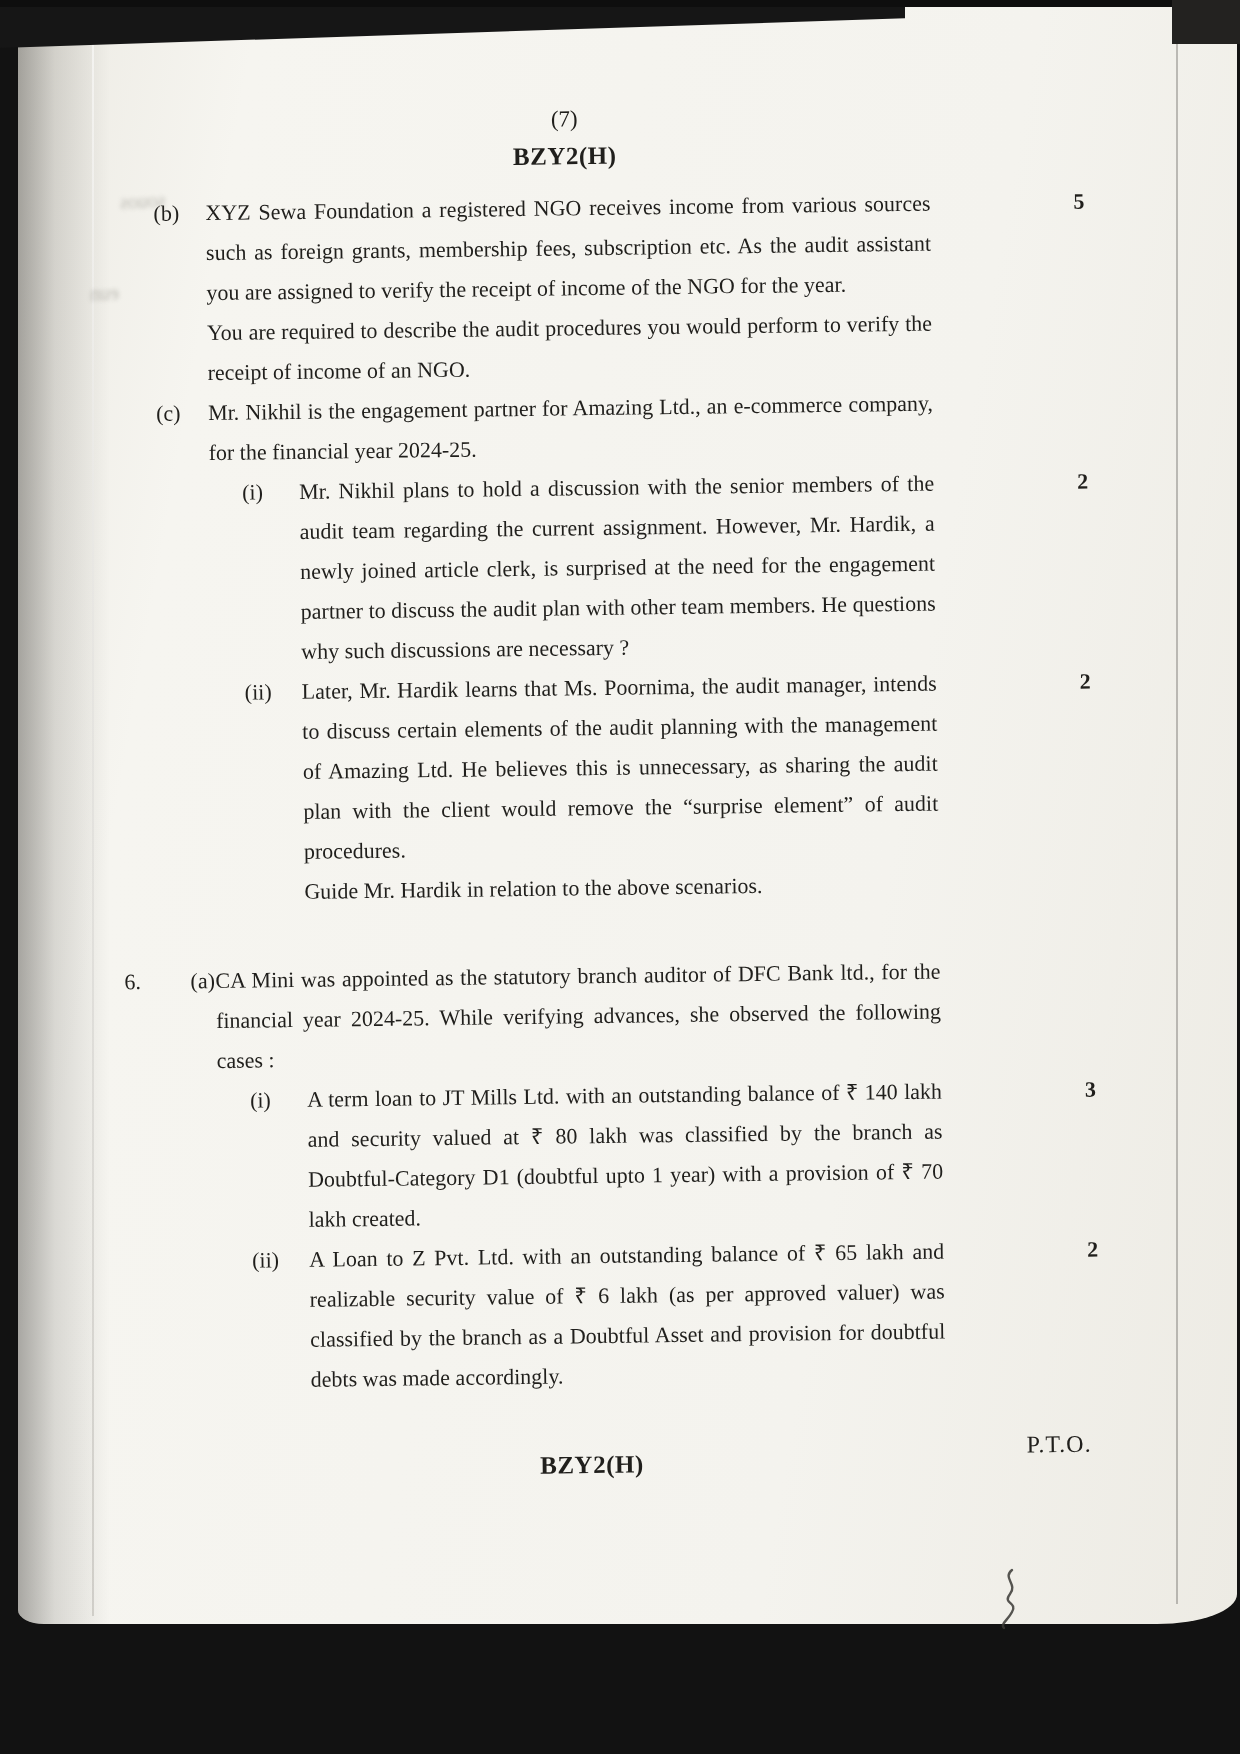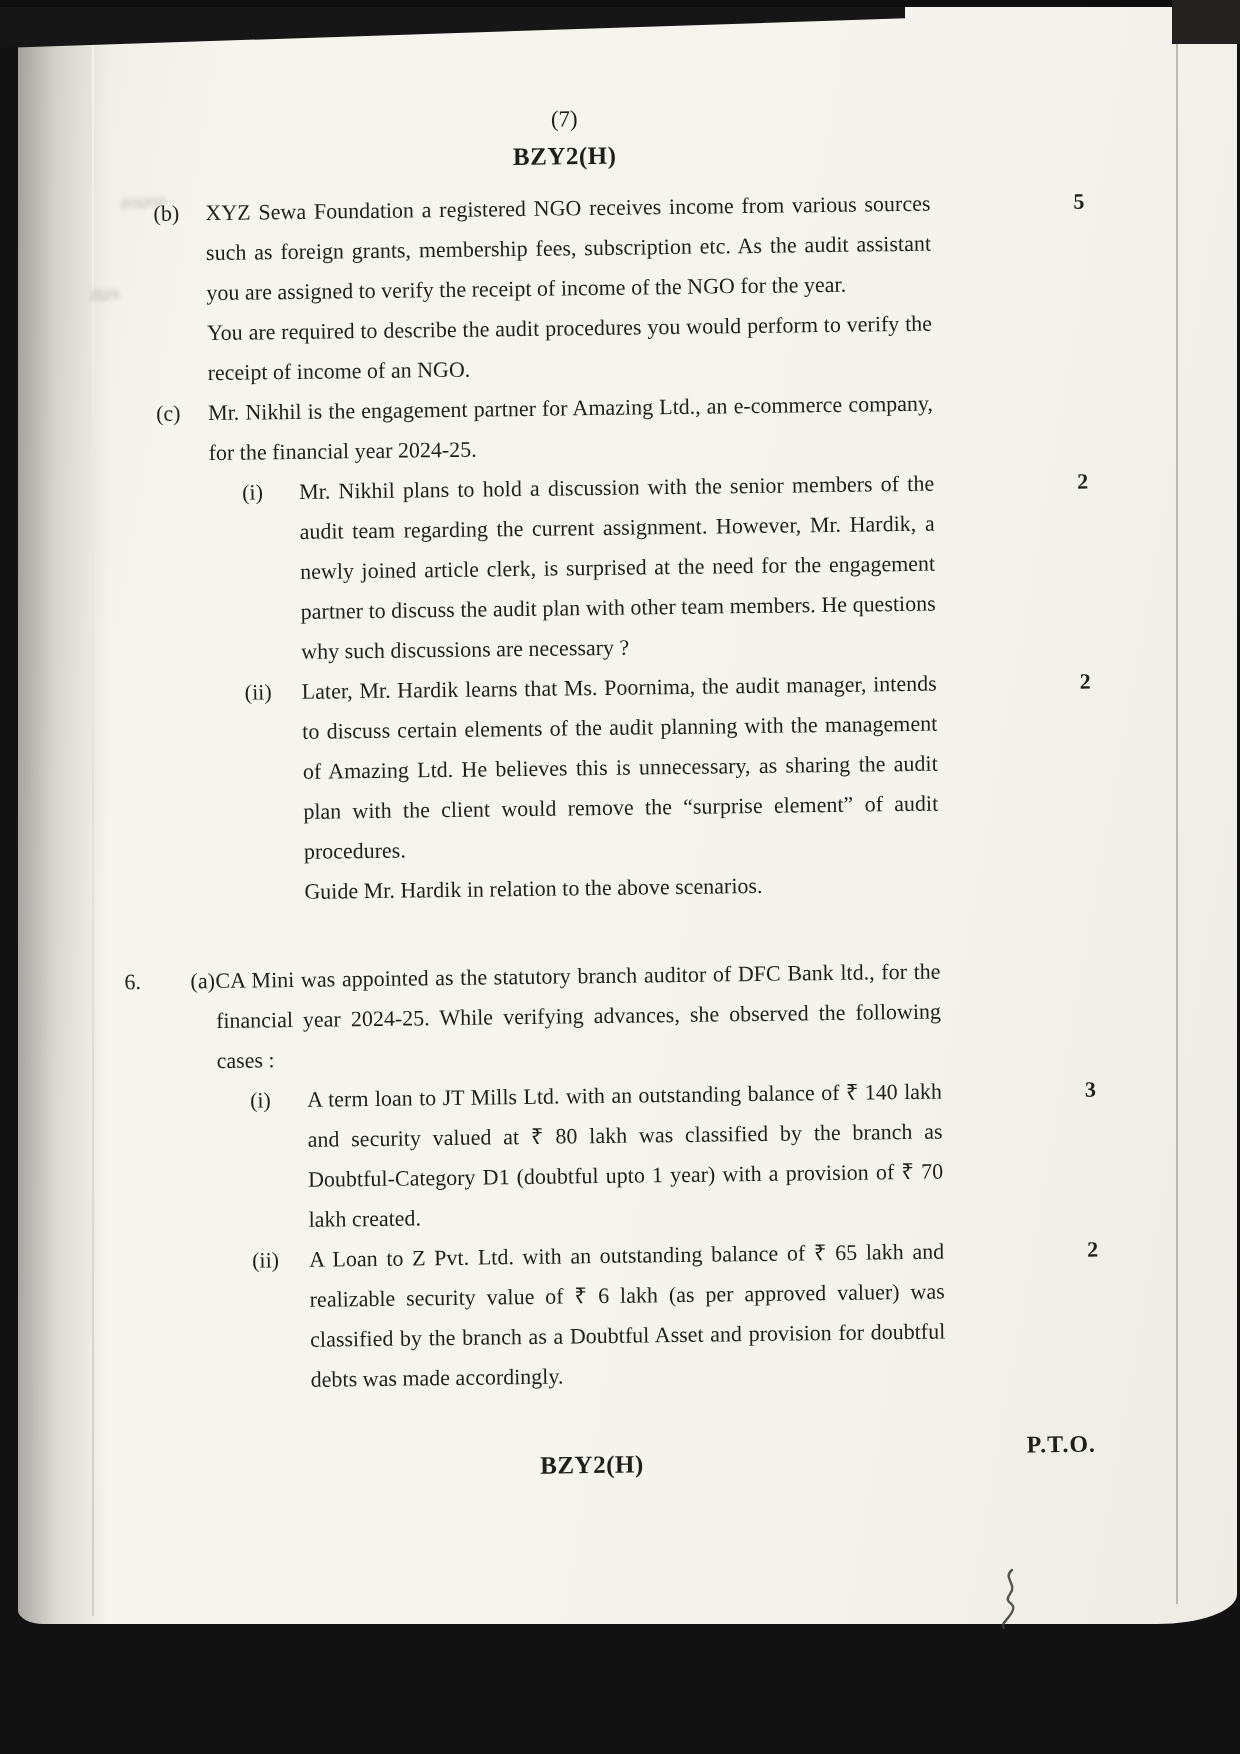--- a/index.html
+++ b/index.html
@@ -54,21 +54,21 @@
   .qlabel, .qnum, .qmarks { position:absolute; top:0; font-size:22px; line-height:40px; }
   .lvl1 > .qlabel { left:143px; }
   .lvl1.with-num > .qlabel { left:170px; }
   .lvl2 > .qlabel { left:228px; }
   .qnum  { left:104px; }
   .qmarks { left:1063px; font-weight:bold; }
   .gap-before { margin-top:48px; }
 
   .footer { position:absolute; top:1445px; left:0; width:100%; height:60px; }
   .code-bottom { position:absolute; left:0; top:0; width:1130px; text-align:center; font-size:25px; font-weight:bold; letter-spacing:0.5px; }
-  .pto { position:absolute; left:1000px; top:-14px; font-size:24px; font-weight:bold; letter-spacing:1px;text-align:center; }
+  .pto { position:absolute; left:1000px; top:-14px; font-size:24px; font-weight:normal; letter-spacing:1px;text-align:center; }
 </style>
 </head>
 <body>
 
 <div class="paper"></div>
 <div class="top-hairline"></div>
 <div class="top-strip"></div>
 <div class="corner-box"></div>
 <div class="edge-line"></div>
 <div class="smudge" style="left:120px; top:190px;">souos</div>

